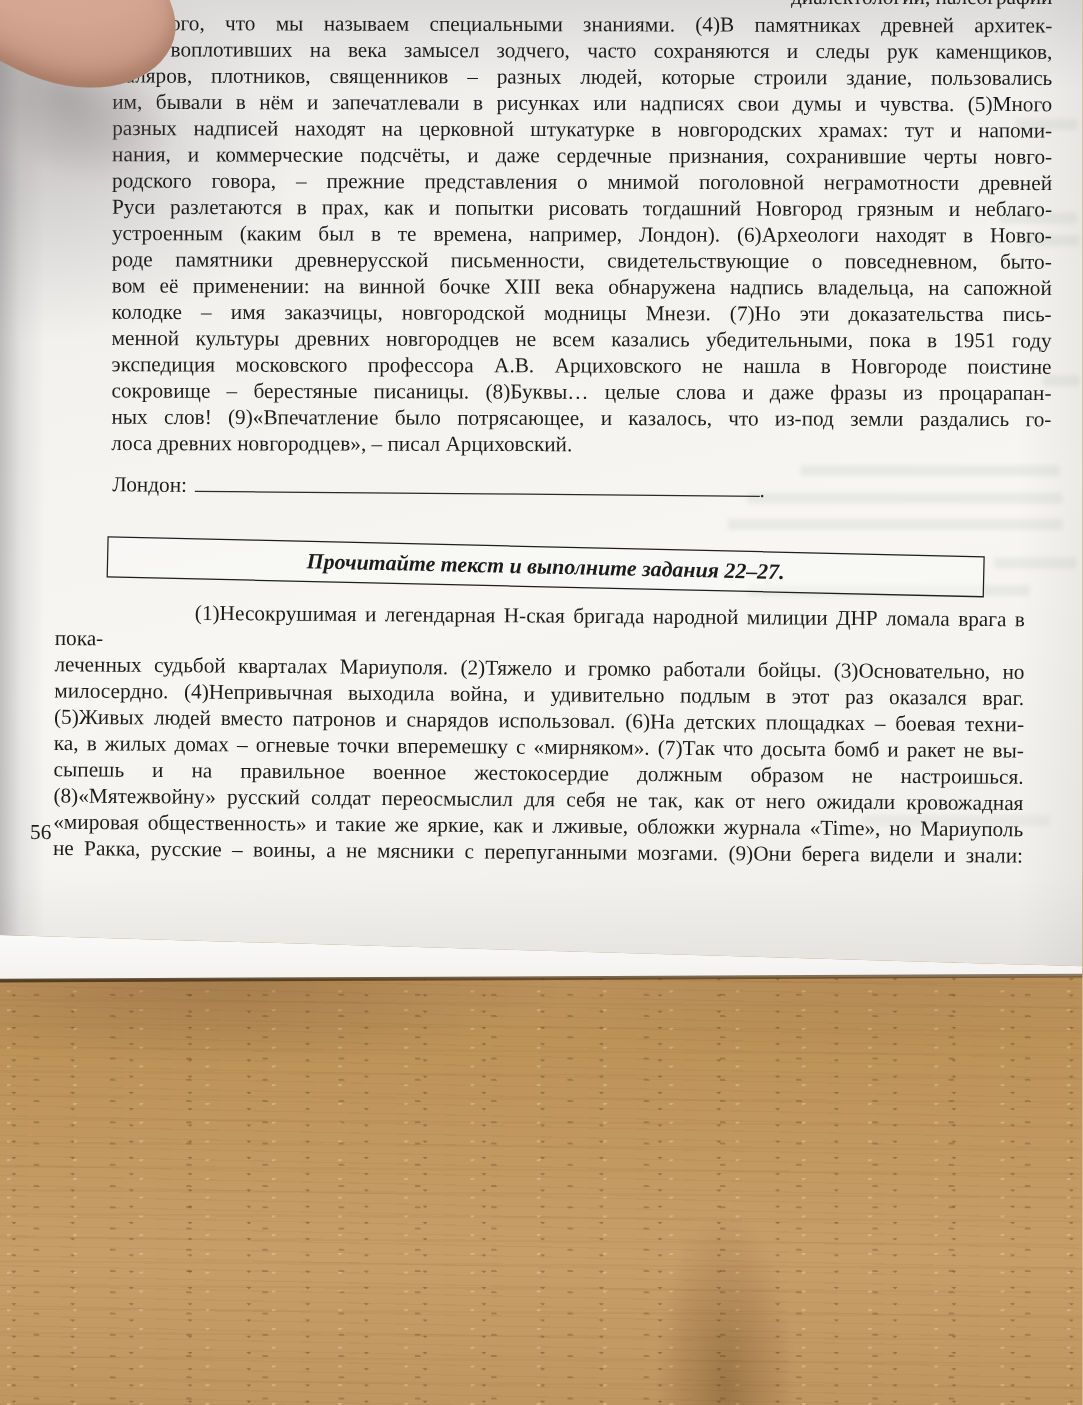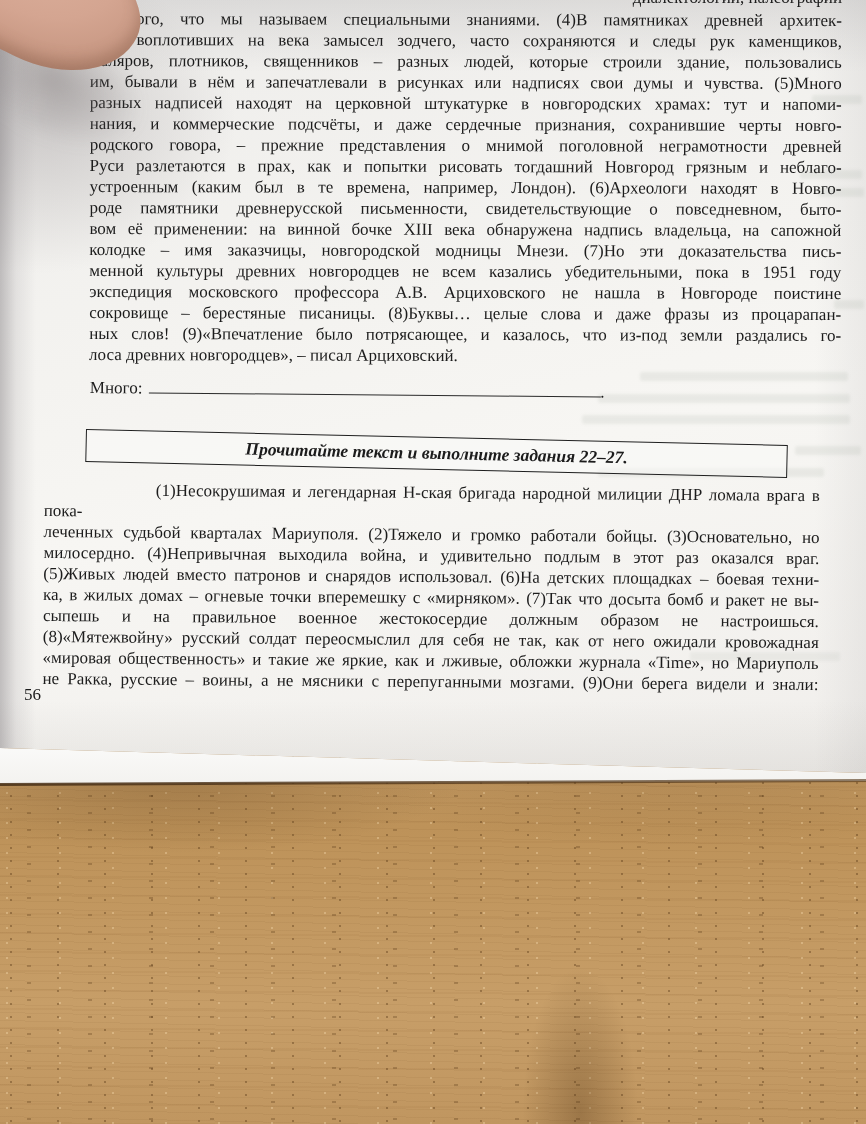--- a/index.html
+++ b/index.html
@@ -72,21 +72,21 @@
     display:inline-block;width:452px;height:14px;margin-left:6px;
     border-bottom:1.6px solid #2a2a2a;
   }
   .task-box{
     position:absolute;top:429px;left:86px;width:700px;height:31px;
     border:1.6px solid #1f1f1f;background:rgba(250,250,248,.55);
     transform:rotate(1.3deg);transform-origin:left top;
     display:flex;align-items:center;justify-content:center;
     font-weight:bold;font-style:italic;font-size:17.5px;
   }
-  .page-number{position:absolute;top:656px;left:24px;font-size:17px;margin-top:29px;}
+  .page-number{position:absolute;top:656px;left:24px;font-size:17px;}
   
   .ghost{position:absolute;height:9px;background:#96a094;opacity:.14;filter:blur(1.6px);border-radius:2px;}
   .g1{left:812px;top:95px;width:50px;}
   .g2{left:800px;top:170px;width:62px;}
   .g2b{left:818px;top:188px;width:46px;}
   .g3{left:834px;top:300px;width:30px;}
   .g4{left:640px;top:372px;width:208px;}
   .g5{left:598px;top:394px;width:252px;}
   .g6{left:582px;top:415px;width:268px;}
   .g7{left:795px;top:446px;width:66px;}
@@ -144,21 +144,21 @@
         <div class="tline">вом её применении: на винной бочке XIII века обнаружена надпись владельца, на сапожной</div>
         <div class="tline">колодке – имя заказчицы, новгородской модницы Мнези. (7)Но эти доказательства пись-</div>
         <div class="tline">менной культуры древних новгородцев не всем казались убедительными, пока в 1951 году</div>
         <div class="tline">экспедиция московского профессора А.В. Арциховского не нашла в Новгороде поистине</div>
         <div class="tline">сокровище – берестяные писаницы. (8)Буквы… целые слова и даже фразы из процарапан-</div>
         <div class="tline">ных слов! (9)«Впечатление было потрясающее, и казалось, что из-под земли раздались го-</div>
         <div class="tline plain">лоса древних новгородцев», – писал Арциховский.</div>
       </div>
 
     <div class="answer-row">
-      <span class="answer-label">Много:</span><span class="answer-line"></span><span class="answer-period">.</span>
+      <span class="answer-label">Лондон:</span><span class="answer-line"></span><span class="answer-period">.</span>
     </div>
 
     <div class="task-box">
       <span>Прочитайте текст и выполните задания 22–27.</span>
     </div>
 
     <div class="para para2">
         <div class="tline">(1)Несокрушимая и легендарная Н-ская бригада народной милиции ДНР ломала врага в пока-</div>
         <div class="tline">леченных судьбой кварталах Мариуполя. (2)Тяжело и громко работали бойцы. (3)Основательно, но</div>
         <div class="tline">милосердно. (4)Непривычная выходила война, и удивительно подлым в этот раз оказался враг.</div>

